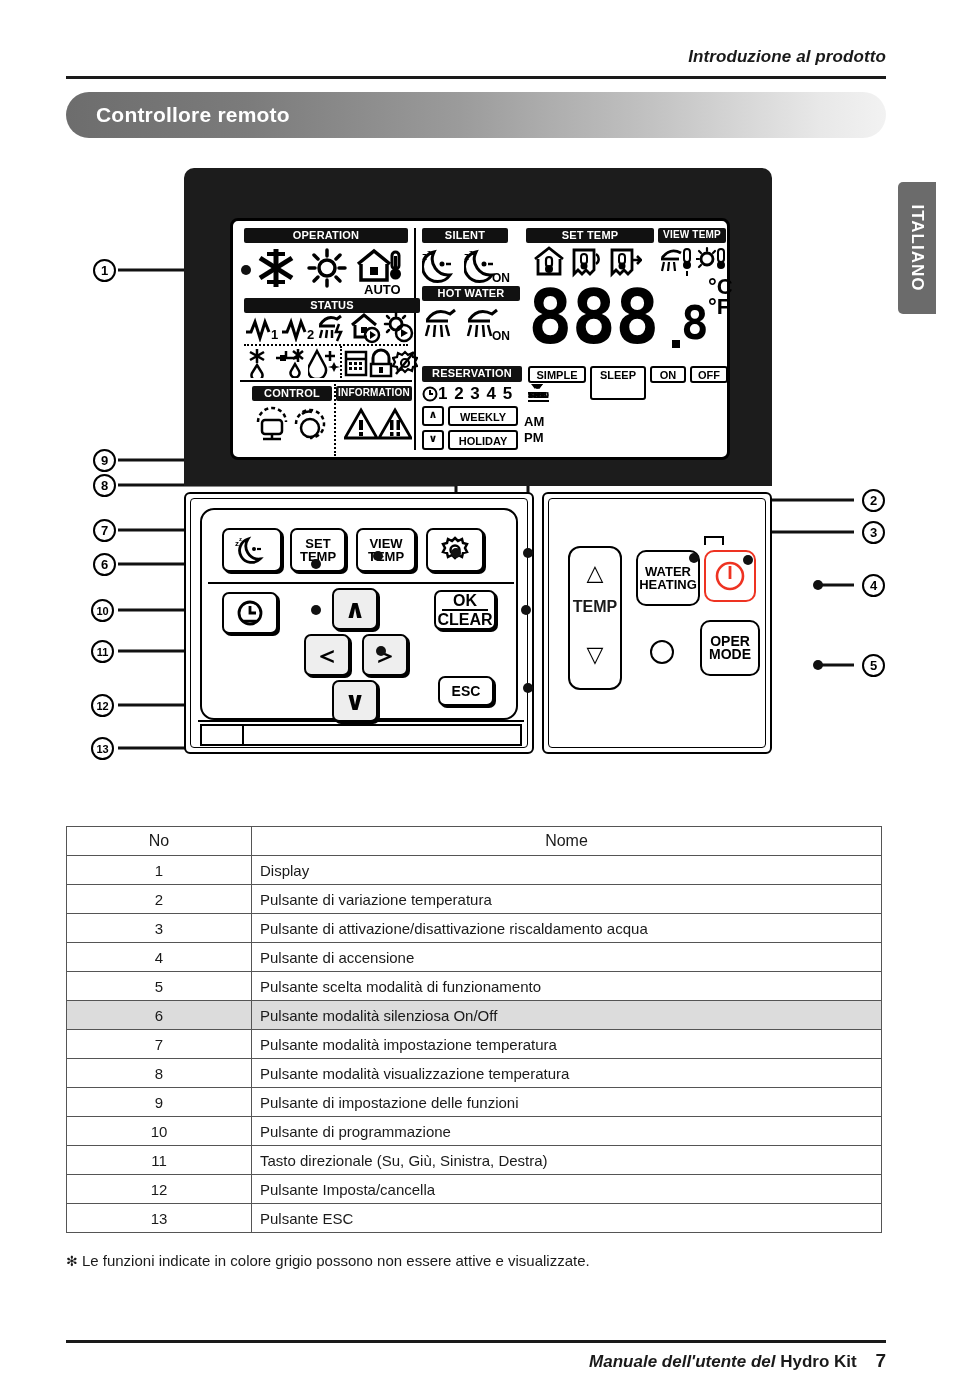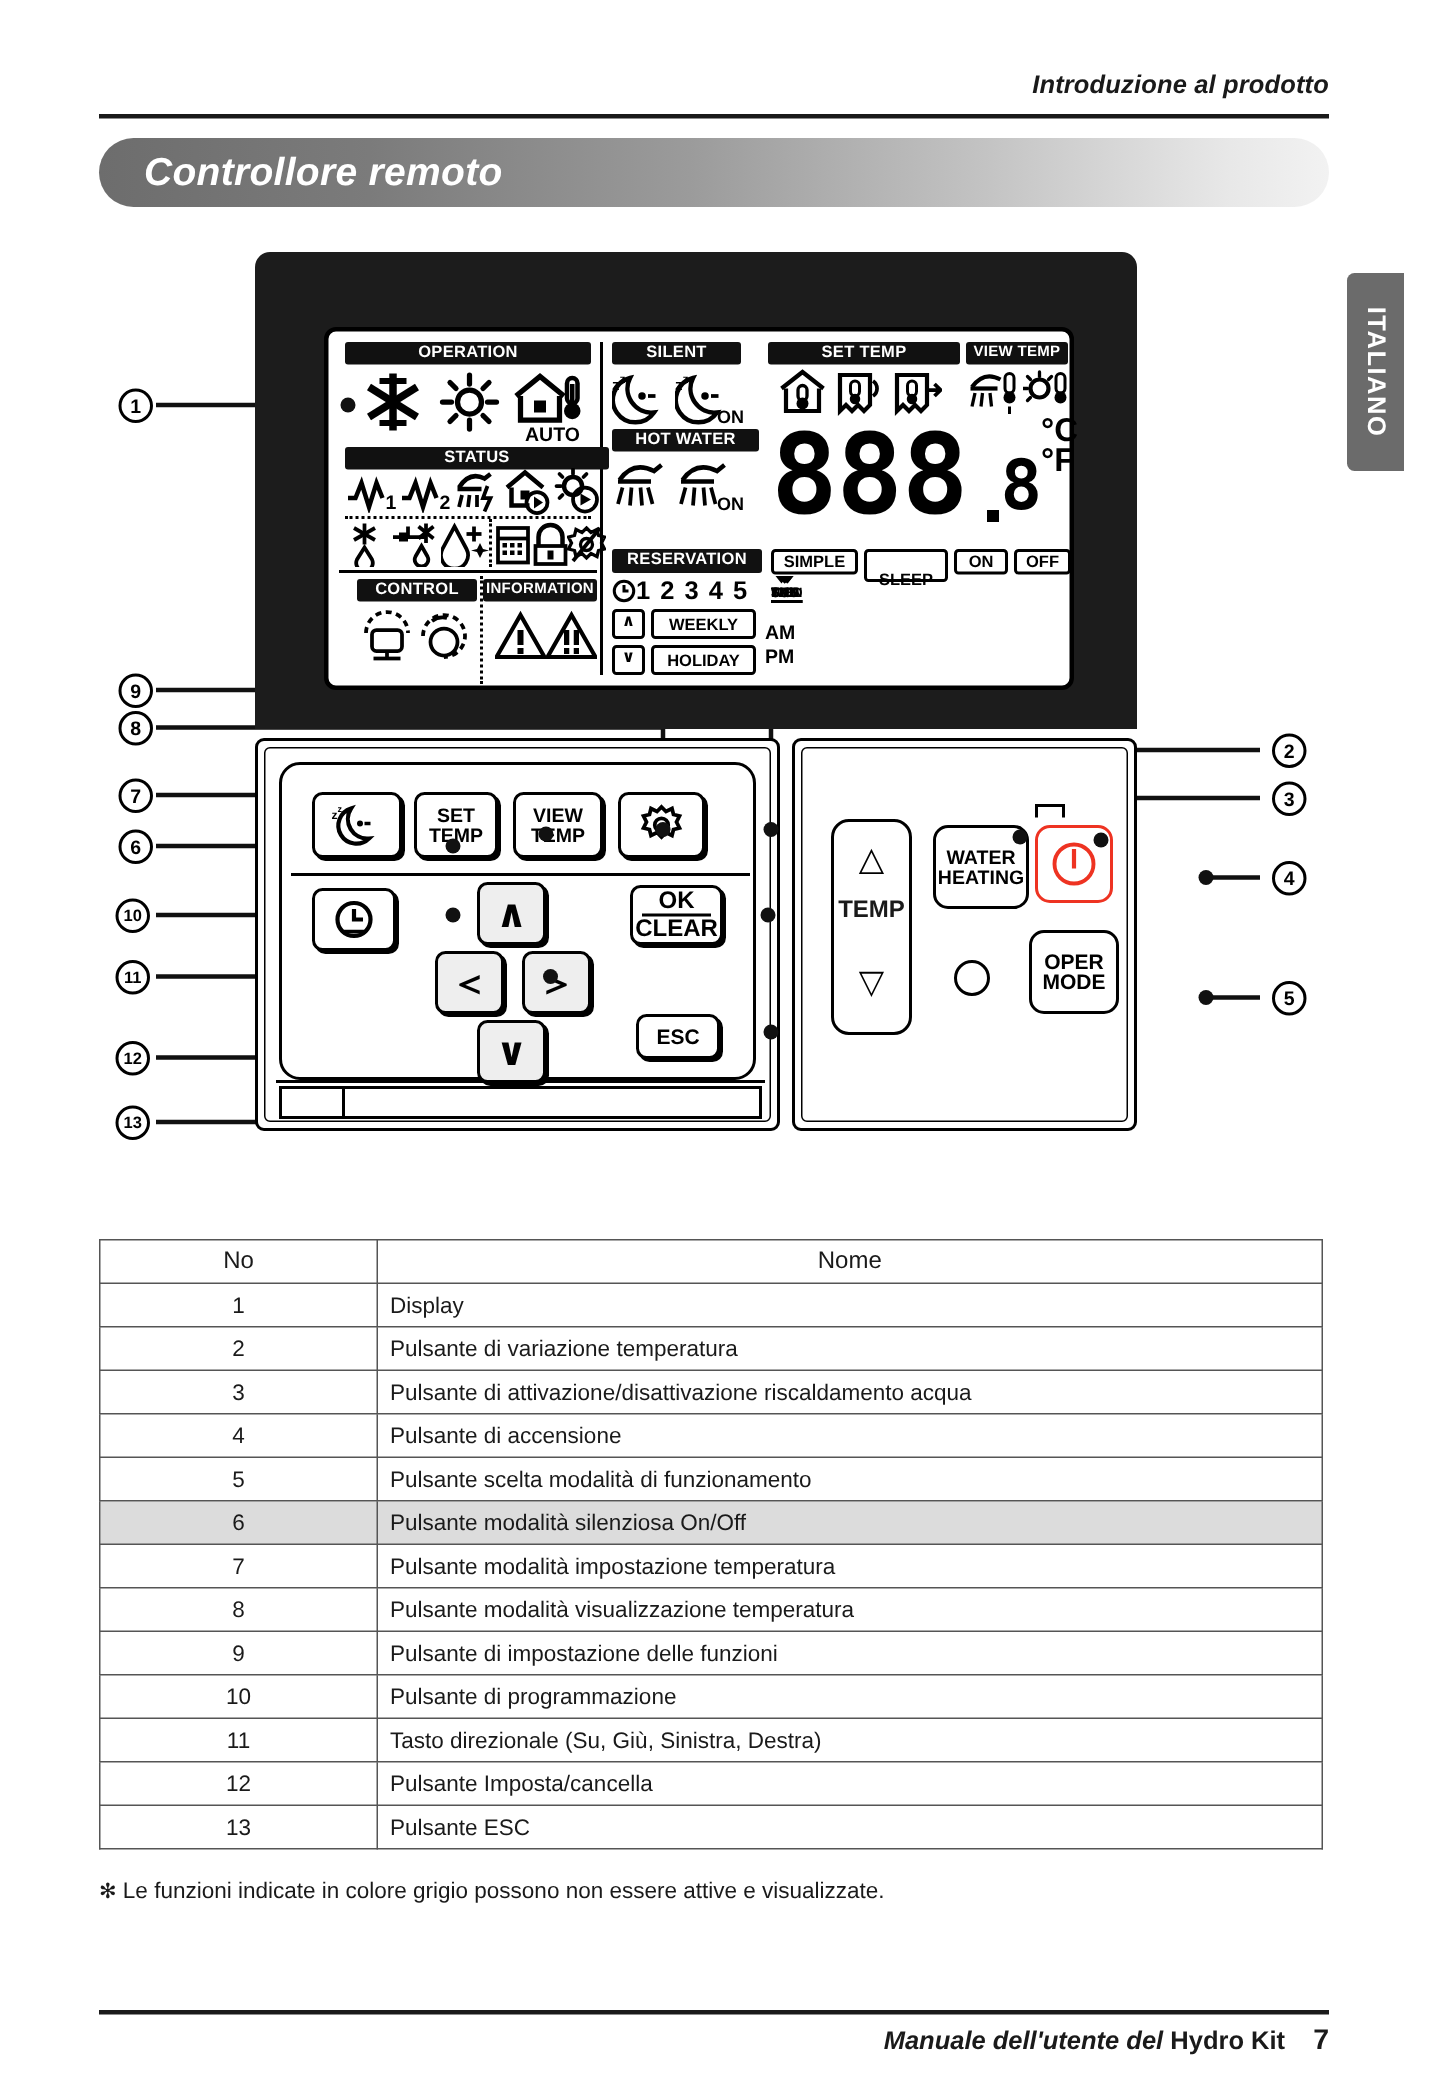--- a/index.html
+++ b/index.html
@@ -15,36 +15,36 @@
     position:absolute;right:68px;top:47px;
     font-style:italic;font-size:17px;font-weight:600;color:#1a1a1a;letter-spacing:.1px;
   }
   .hdr-rule{position:absolute;left:66px;right:68px;top:76px;height:3px;background:#1a1a1a;}
   .title-bar{
     position:absolute;left:66px;top:92px;width:820px;height:46px;border-radius:23px;
     background:linear-gradient(to right,#6d6d6d 0%,#7b7b7b 22%,#9b9b9b 48%,#c3c3c3 72%,#e8e8e8 92%,#f2f2f2 100%);
   }
   .title-bar span{
     position:absolute;left:30px;top:50%;transform:translateY(-50%);
-    color:#fff;font-size:26px;font-weight:bold;font-style:italic;letter-spacing:.2px;
+    color:#fff;font-size:21px;font-weight:bold;letter-spacing:.2px;
   }
 
   
   .lang-tab{
     position:absolute;left:898px;top:182px;width:38px;height:132px;
     background:#6b6b6b;border-radius:5px 0 0 5px;
   }
   .lang-tab span{
     position:absolute;left:50%;top:50%;
     transform:translate(-50%,-50%) rotate(90deg);
     white-space:nowrap;color:#fff;font-size:17px;font-weight:bold;letter-spacing:1px;
   }
 
   
-  .figure{position:absolute;left:62px;top:160px;width:820px;height:640px;}
+  .figure{position:absolute;left:76px;top:160px;width:820px;height:640px;}
 
   
   .remote{position:absolute;left:108px;top:8px;width:588px;height:598px;}
   .remote-top{
     position:absolute;left:0;top:0;width:588px;height:318px;
     background:#1c1c1c;border-radius:10px 10px 0 0;
   }
   .remote-bot-wrap{position:absolute;left:0;top:318px;width:588px;height:280px;}
 
   
@@ -453,21 +453,21 @@
           </svg>
 
           <div class="seg bigseg" style="left:292px;top:56px;">888</div>
           <div class="seg" style="left:445px;top:76px;font-size:46px;line-height:46px;">8</div>
           <div style="position:absolute;left:436px;top:116px;width:8px;height:8px;background:#000;"></div>
           <div class="txt" style="left:472px;top:50px;font-size:22px;">°C</div>
           <div class="txt" style="left:472px;top:70px;font-size:22px;">°F</div>
 
           <div class="lbl" style="left:186px;top:142px;width:100px;height:16px;font-size:11px;">RESERVATION</div>
           <div class="boxlbl" style="left:292px;top:142px;width:58px;height:17px;padding-top:1px;">SIMPLE</div>
-          <div class="boxlbl" style="left:354px;top:142px;width:56px;height:22px;padding-top:13px;">SLEEP</div>
+          <div class="boxlbl" style="left:354px;top:142px;width:56px;height:34px;padding-top:1px;">SLEEP</div>
           <div class="boxlbl" style="left:414px;top:142px;width:36px;height:17px;padding-top:1px;">ON</div>
           <div class="boxlbl" style="left:454px;top:142px;width:38px;height:17px;padding-top:1px;">OFF</div>
 
           <svg class="icn" style="left:186px;top:162px;" width="16" height="16" viewBox="0 0 16 16">
             <circle cx="8" cy="8" r="6.5" fill="none" stroke="#000" stroke-width="2"></circle>
             <path d="M8 4 L8 8 L11 8" fill="none" stroke="#000" stroke-width="2"></path>
           </svg>
           <div class="txt" style="left:202px;top:160px;font-size:17px;letter-spacing:1px;text-align:right;">1 2 3 4 5</div>
 
           <div class="boxlbl" style="left:186px;top:182px;width:22px;height:20px;">∧</div>

